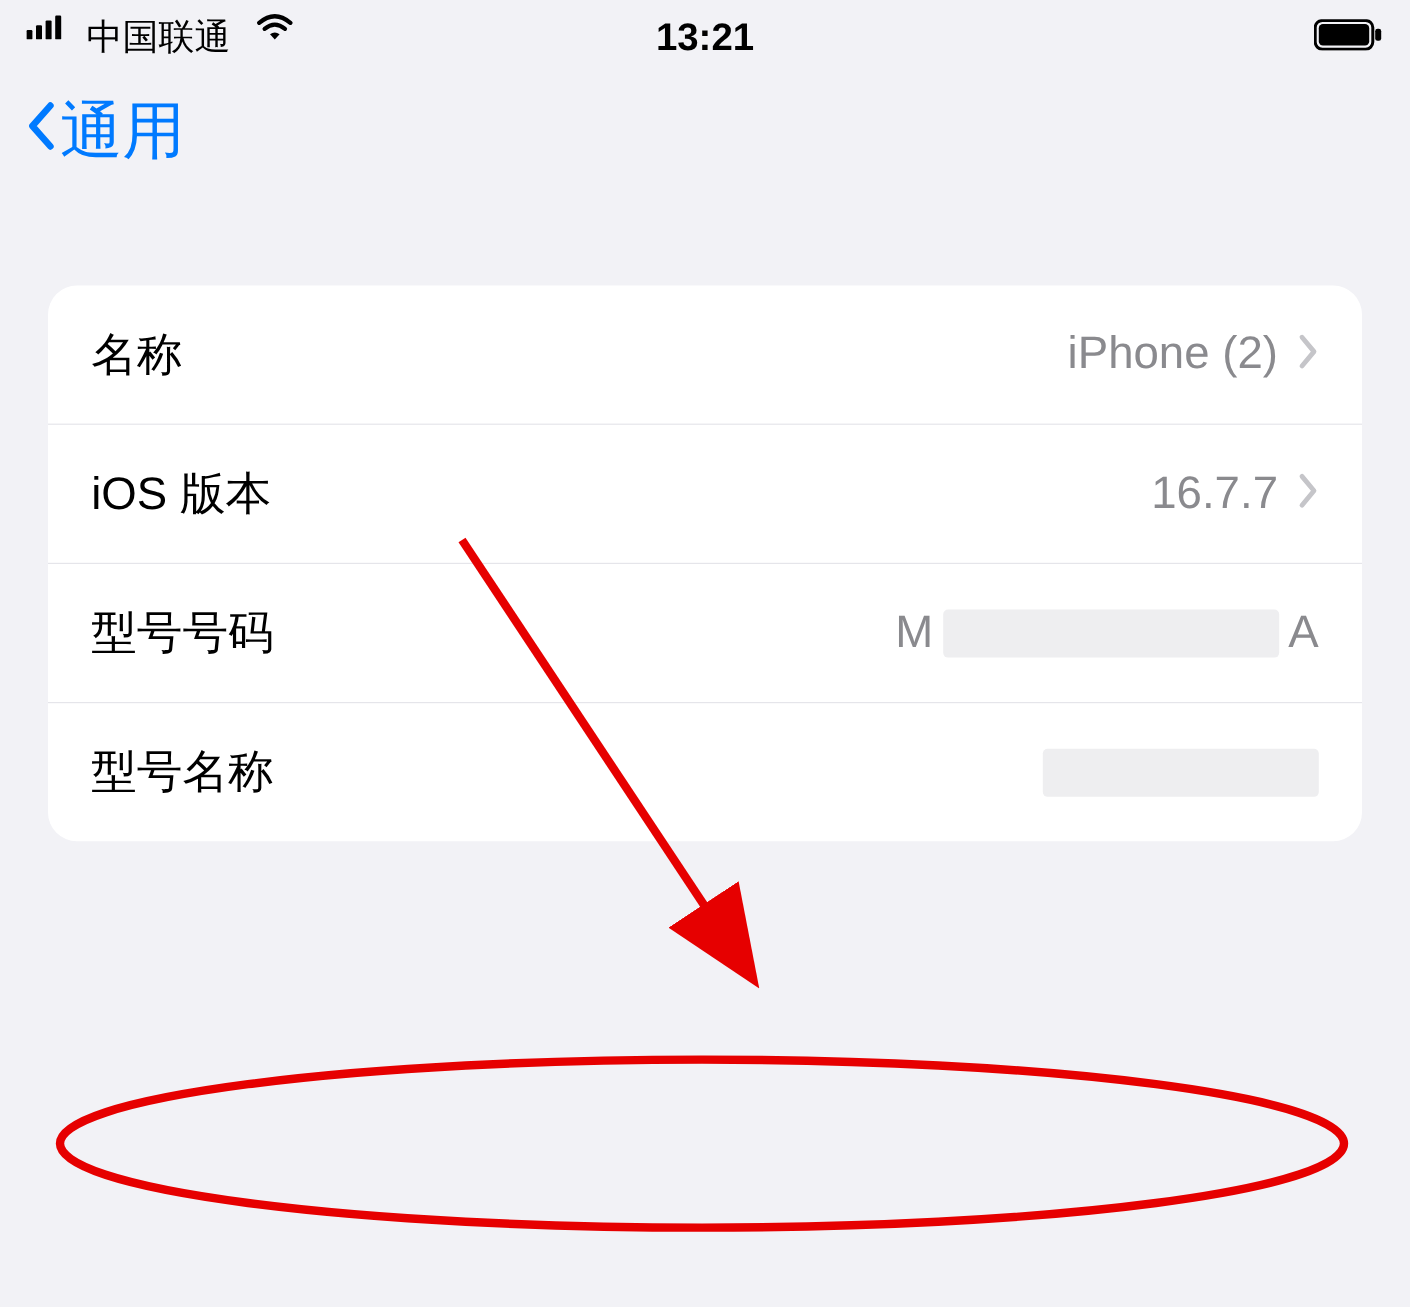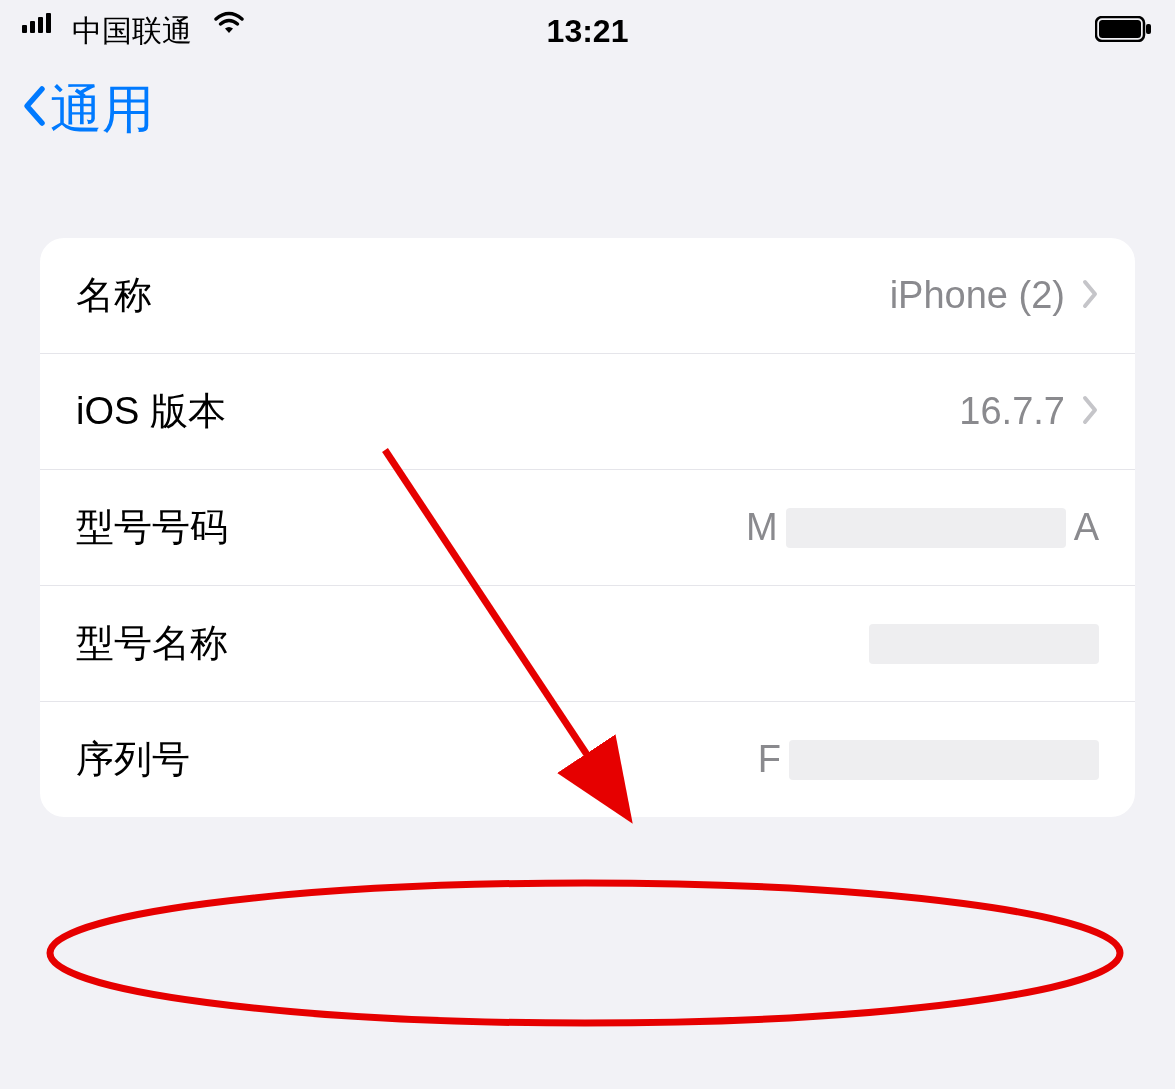--- a/index.html
+++ b/index.html
@@ -242,27 +242,20 @@
       </div>
     </div>
 
     <div class="row">
       <span class="row-label">型号名称</span>
       <div class="row-value-wrap">
         <span class="redacted redact-1"></span>
       </div>
     </div>
 
-    <div class="row">
-      <span class="row-label">序列号</span>
-      <div class="serial-wrap">
-        <span>F</span>
-        <span class="redacted redact-3"></span>
-      </div>
-    </div>
 
   </div>
 </div>
 
 <svg class="annotation-layer" width="1175" height="1089" viewBox="0 0 1175 1089">
   <defs>
     <marker id="arrowhead" markerWidth="12" markerHeight="10" refX="10" refY="5" orient="auto">
       <path d="M0,0 L12,5 L0,10 Z" fill="#e60000"></path>
     </marker>
   </defs>

